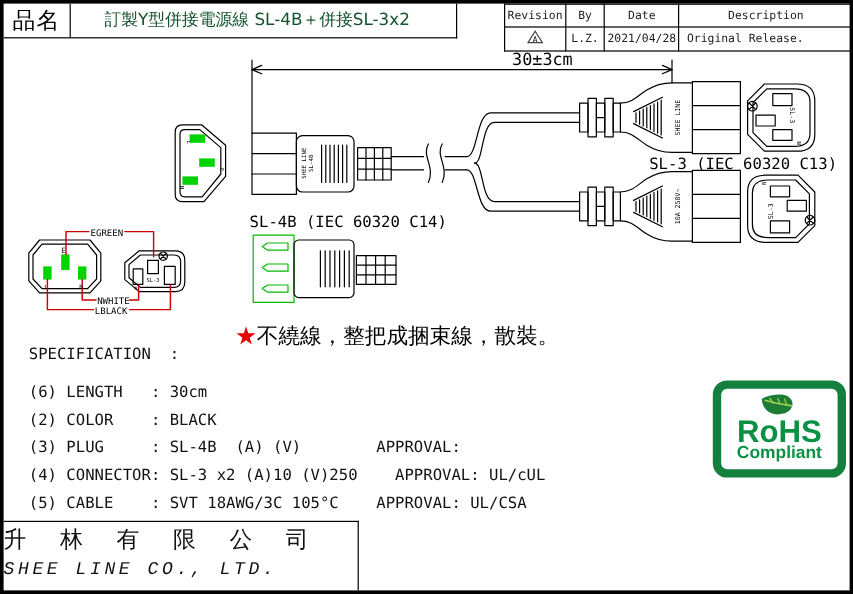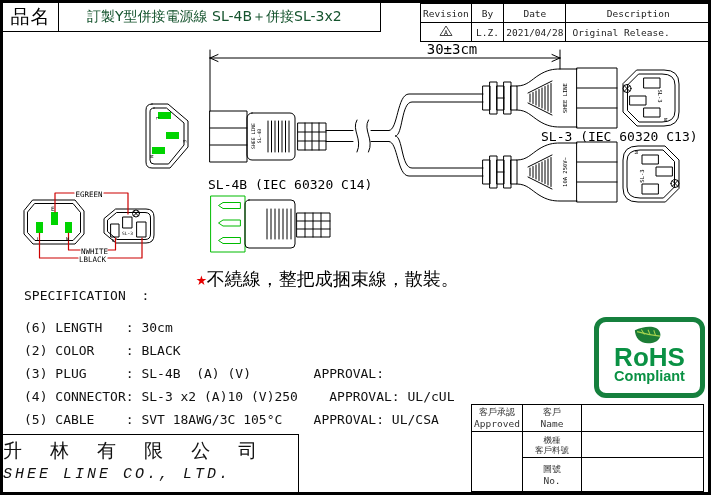--- a/index.html
+++ b/index.html
@@ -16,37 +16,37 @@
   .title-text{flex:1;display:flex;align-items:center;padding-left:8px;
               font-family:"DejaVu Sans",sans-serif;font-size:14px;color:#14532d;white-space:nowrap;}
 
   
   .rev-table{left:420px;top:3px;border-collapse:collapse;font-size:9.5px;color:#222;}
   .rev-table td{border:1px solid #000;height:14px;text-align:center;padding:2px 2px;white-space:nowrap;}
   .rev-table .c1{width:45px;} .rev-table .c2{width:29px;} .rev-table .c3{width:55px;} .rev-table .c4{width:148px;}
   .rev-desc{text-align:left !important;padding-left:6px !important;}
 
   
-  .note{left:196px;top:267px;font-family:Liberation Mono, monospace;font-size:18px;line-height:26px;white-space:nowrap;}
+  .note{left:196px;top:267px;font-family:Liberation Serif, serif;font-size:18px;line-height:26px;white-space:nowrap;}
   .note .star{color:#e60000;}
 
   
   .spec{left:24px;top:288px;color:#111;}
   .spec-heading{font-size:13px;white-space:pre;margin:0 0 13px 0;}
   .spec-line{font-size:13px;line-height:23px;white-space:pre;}
 
   
   .company{left:3px;top:434px;width:296px;height:58px;box-sizing:border-box;
            border-top:1px solid #000;border-right:1px solid #000;text-align:left;color:#111;}
   .company-cn{font-family:"DejaVu Sans",sans-serif;font-size:19px;letter-spacing:11px;line-height:27px;margin-top:2px;white-space:nowrap;}
   .company-en{font-family:Liberation Mono, monospace;font-style:italic;font-size:15px;letter-spacing:3px;line-height:22px;white-space:nowrap;}
 
   
   .rohs{left:594px;top:317px;width:111px;height:81px;box-sizing:border-box;background:#fff;
-        border:5px solid #15803d;border-radius:12px;text-align:center;overflow:hidden;}
+        border:7px solid #15803d;border-radius:12px;text-align:center;overflow:hidden;}
   .rohs-leaf{margin-top:1px;transform:rotate(-14deg);}
   .rohs-title{font-family:"Liberation Sans",sans-serif;font-weight:bold;font-size:26px;line-height:22px;color:#0a9144;margin-top:-3px;}
   .rohs-sub{font-family:"Liberation Sans",sans-serif;font-weight:bold;font-size:14.5px;line-height:16px;color:#0a9144;}
 
   
   .cust{left:471px;top:404px;width:233px;height:88px;box-sizing:border-box;border:1px solid #000;
         display:grid;grid-template-columns:51px 59px 1fr;grid-template-rows:27px 26px 1fr;color:#333;}
   .cust .cell{border-right:1px solid #000;border-bottom:1px solid #000;display:flex;flex-direction:column;
               align-items:center;justify-content:center;overflow:hidden;}
   .cust .last-col{border-right:none;} .cust .last-row{border-bottom:none;}
@@ -237,39 +237,15 @@
   <div class="abs rohs">
     <svg class="rohs-leaf" width="38" height="22" viewBox="0 0 40 24">
       <path d="M21,22 C8,22 3,13 5,4 C16,2 30,4 31,13 C31.5,18 27,22 21,22 Z" fill="#1c7c35"></path>
       <path d="M7,6 C14,10 22,14 30,17" stroke="#a6d34f" stroke-width="1.4" fill="none"></path>
       <path d="M12,5 L14,11 M19,7 L20,13 M25,9 L25.5,15" stroke="#a6d34f" stroke-width="1.1" fill="none"></path>
     </svg>
     <div class="rohs-title">RoHS</div>
     <div class="rohs-sub">Compliant</div>
   </div>
 
-  <div class="abs cust">
-    <div class="cell">
-      <span class="cn">客戶承認</span>
-      <span class="en">Approved</span>
-    </div>
-    <div class="cell">
-      <span class="cn">客戶</span>
-      <span class="en">Name</span>
-    </div>
-    <div class="cell last-col"></div>
-
-    <div class="cell span2"></div>
-    <div class="cell">
-      <span class="cn-sm">機種</span>
-      <span class="cn-sm">客戶料號</span>
-    </div>
-    <div class="cell last-col"></div>
-
-    <div class="cell last-row">
-      <span class="cn">圖號</span>
-      <span class="en">No.</span>
-    </div>
-    <div class="cell last-col last-row"></div>
-  </div>
 
   <div class="page-border"></div>
 </div>
 
 </body></html>

